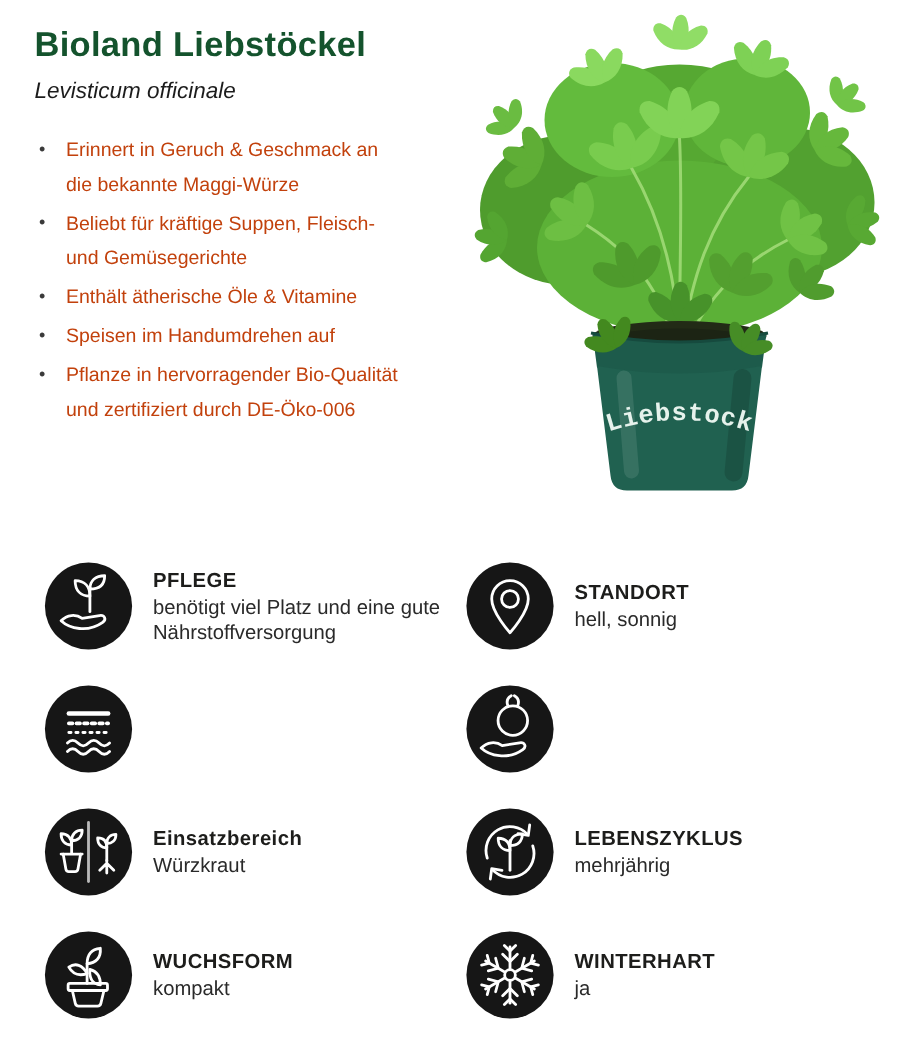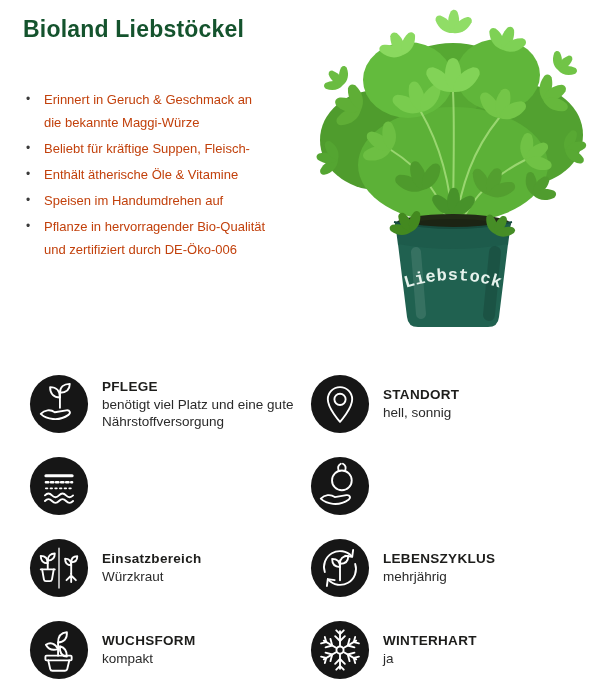--- a/index.html
+++ b/index.html
@@ -23,34 +23,36 @@
   .ic{width:60px;height:60px;flex:0 0 60px}
   .attr-text{display:flex;flex-direction:column}
   .attr-label{font-size:13.5px;font-weight:700;color:#1d1d1b;letter-spacing:.3px;white-space:nowrap}
   .attr-value{font-size:13.5px;line-height:17px;color:#2a2a2a;margin-top:2px;max-width:220px}
 </style>
 </head>
 <body>
 
 <div class="title-block">
   <h1 class="page-title">Bioland Liebstöckel</h1>
+  <div class="page-subtitle">Levisticum officinale</div>
 </div>
 
 <div class="bullets">
   <div class="bullet">
     <span class="dot">•</span>
     <span class="txt">
         <span class="bl">Erinnert in Geruch &amp; Geschmack an</span>
         <span class="bl">die bekannte Maggi-Würze</span>
       </span>
   </div>
   <div class="bullet">
     <span class="dot">•</span>
     <span class="txt">
         <span class="bl">Beliebt für kräftige Suppen, Fleisch-</span>
+        <span class="bl">und Gemüsegerichte</span>
       </span>
   </div>
   <div class="bullet">
     <span class="dot">•</span>
     <span class="txt">
         <span class="bl">Enthält ätherische Öle &amp; Vitamine</span>
       </span>
   </div>
   <div class="bullet">
     <span class="dot">•</span>

